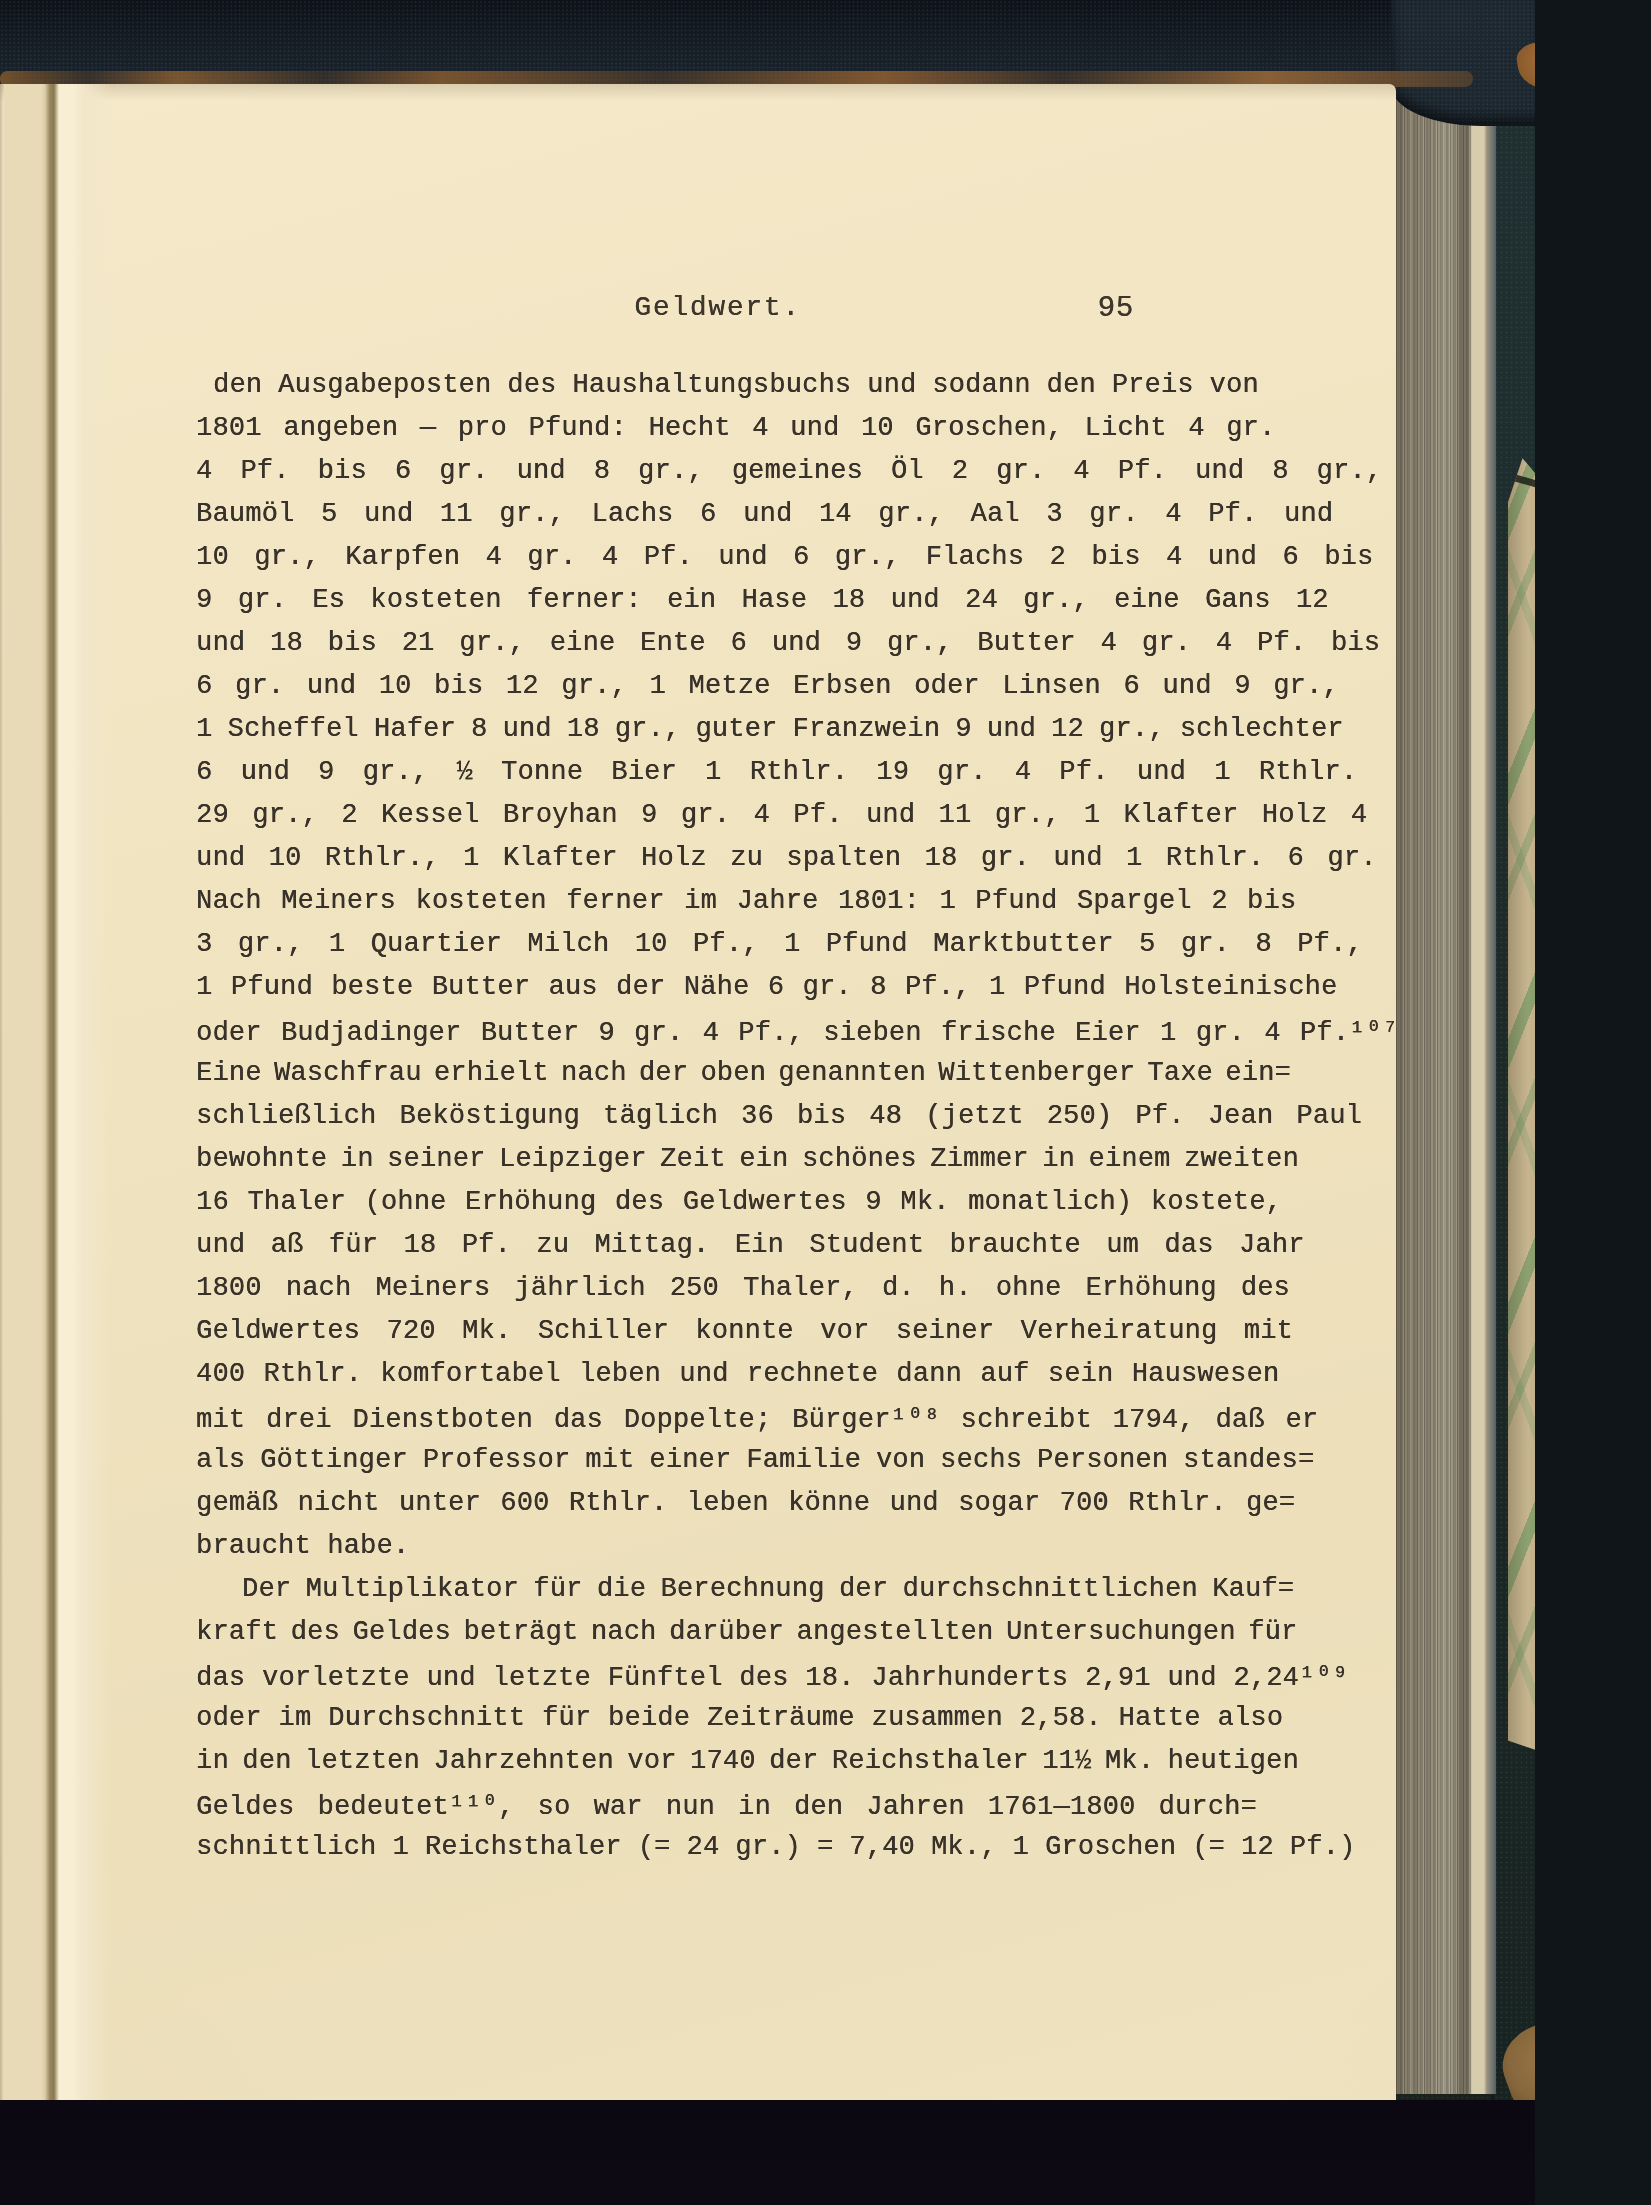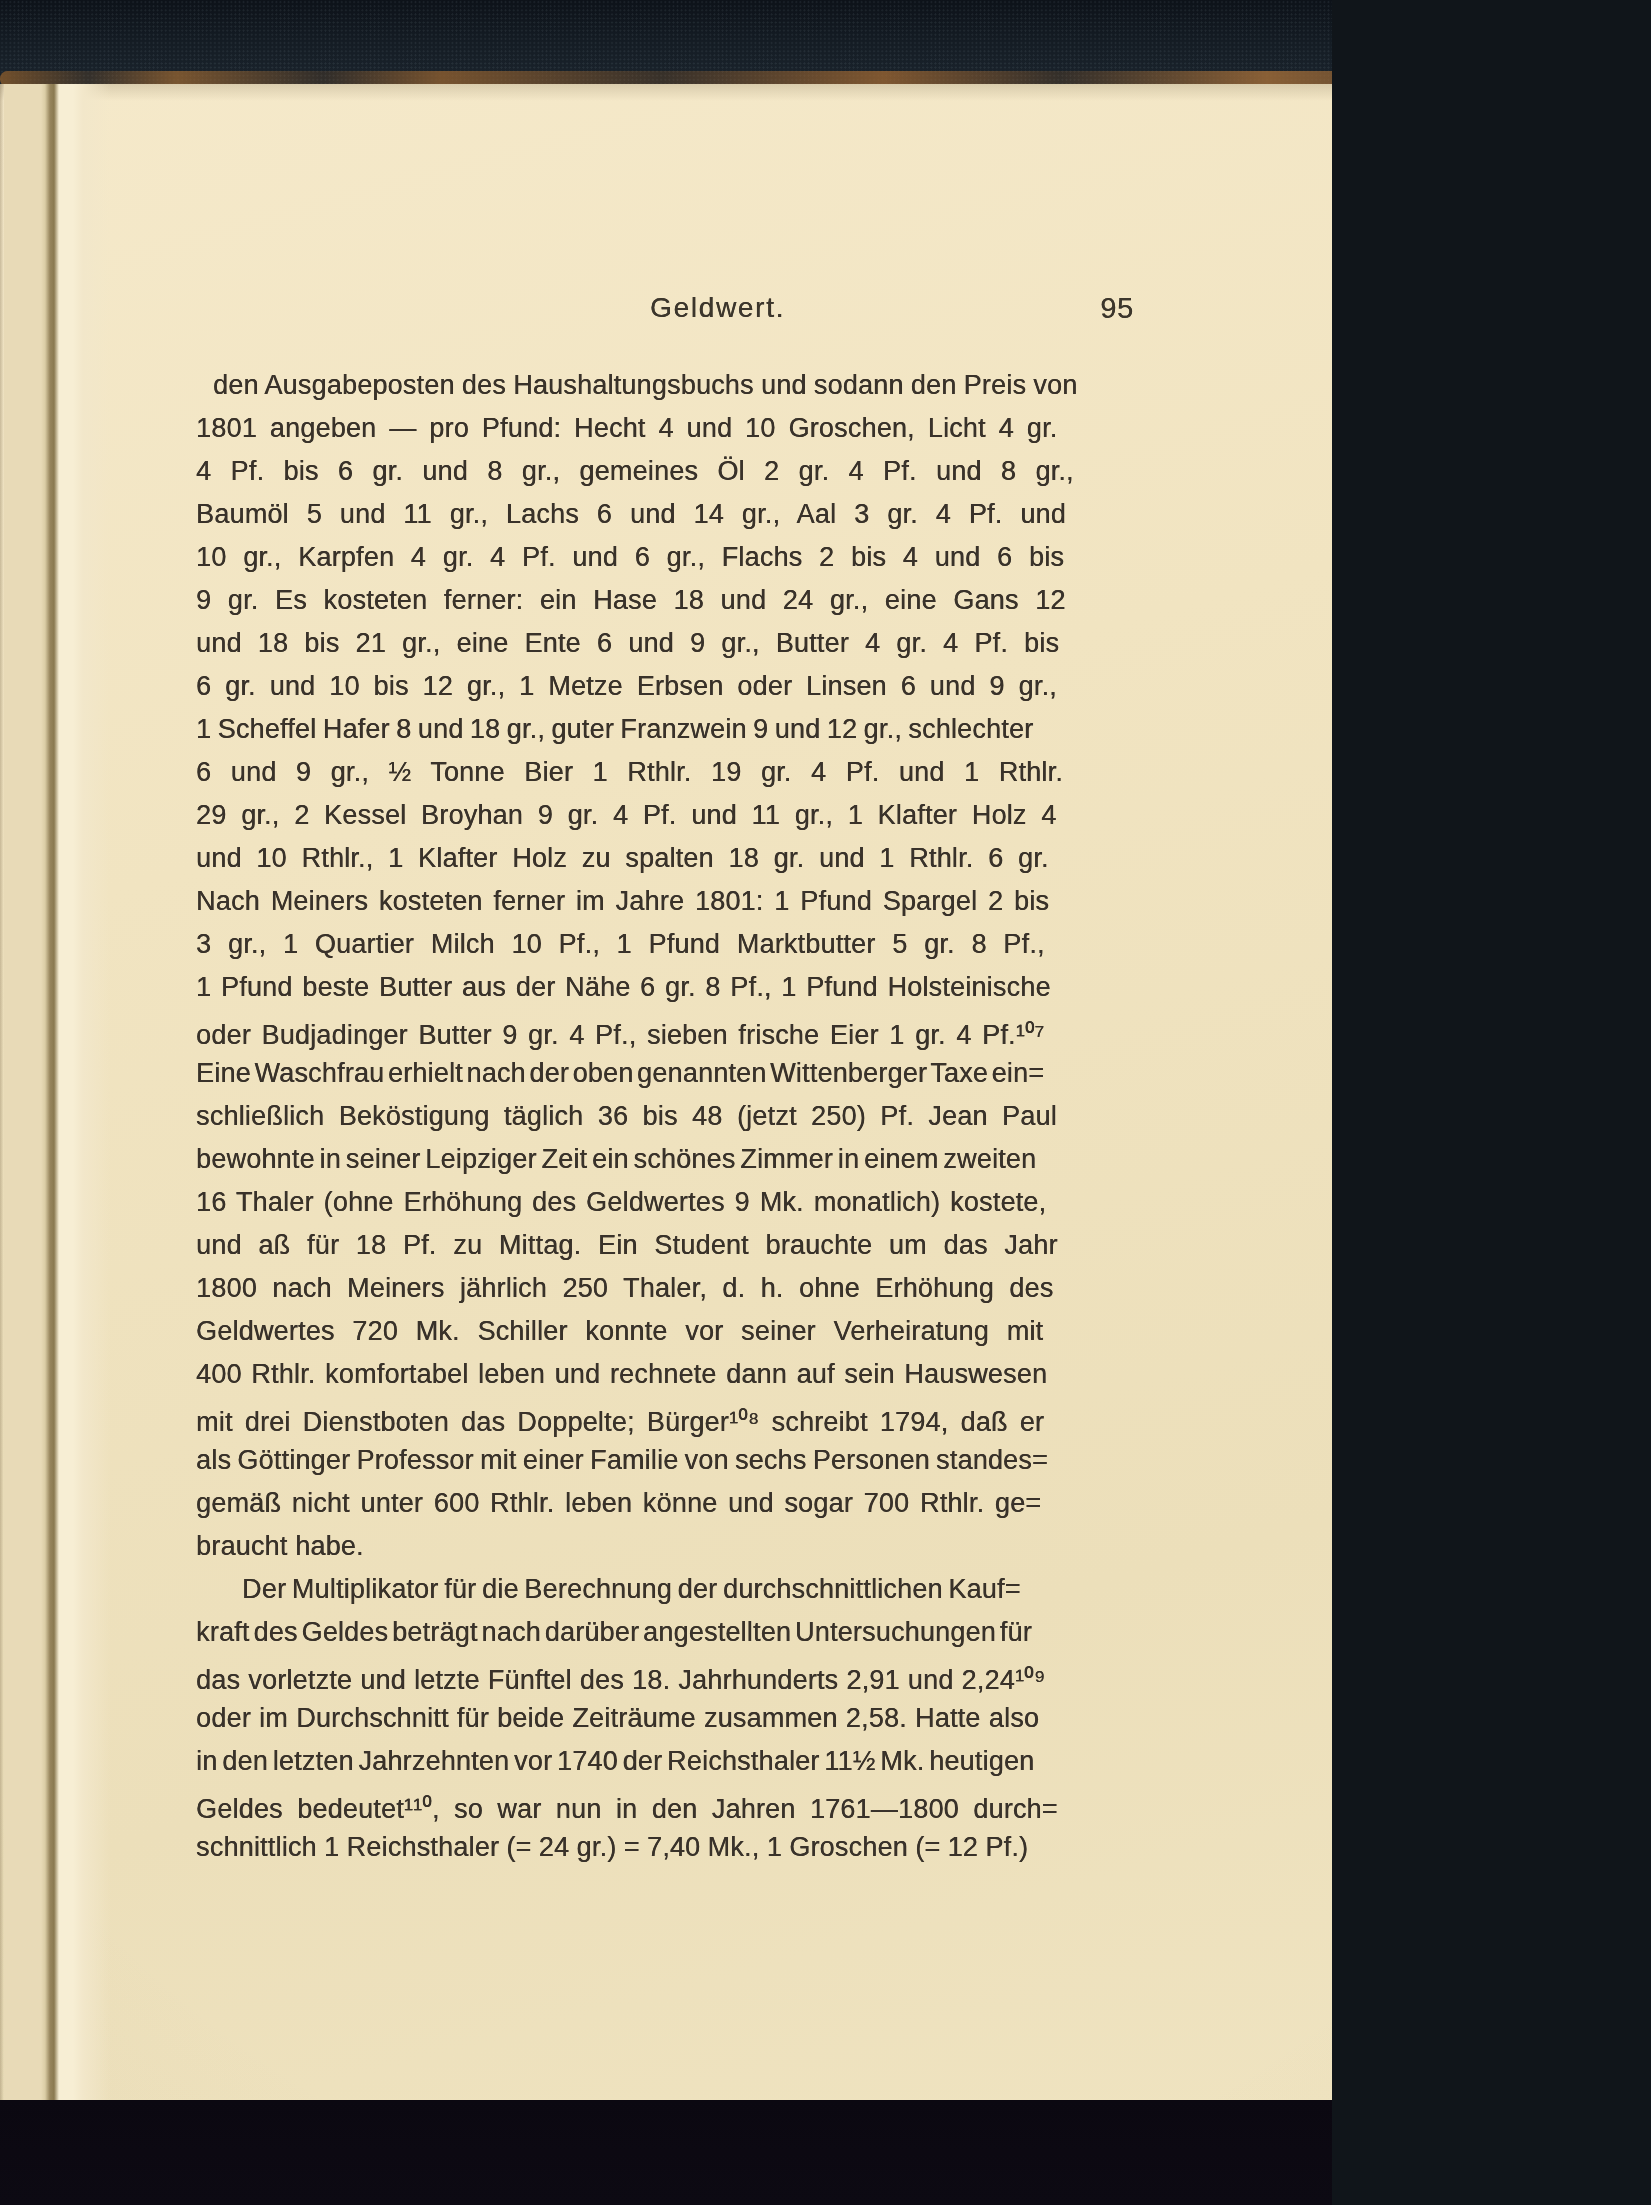--- a/index.html
+++ b/index.html
@@ -1,23 +1,23 @@
 <!DOCTYPE html>
 <html style="font-size:13.2px"><head>
 <meta charset="utf-8">
 <style>
   html,body{margin:0;padding:0;background:#10151a;}
   .canvas{
-    position:relative;width:1332px;height:2205px;overflow:hidden;
+    position:relative;width:1535px;height:2205px;overflow:hidden;
     background-color:#212b30;
     background-image:
       radial-gradient(rgba(150,170,170,0.10) 0.8px, transparent 1.2px),
       linear-gradient(105deg,#1b2329 0%, #232d32 55%, #192019 100%);
     background-size:5px 5px, 100% 100%;
-    font-family:Liberation Sans, sans-serif;
+    font-family:Liberation Mono, monospace;
   }
   
   .cover-top{
     position:absolute;left:0;top:0;width:1579px;height:86px;z-index:6;
     background-color:#151c24;
     background-image:
       radial-gradient(rgba(140,160,170,0.12) 0.8px, transparent 1.1px),
       linear-gradient(180deg,#0d1219 0%, #151d25 55%, #1b242d 100%);
     background-size:4.1px 4.1px, 100% 100%;
     border-bottom:2.5px solid #0a0d10;

